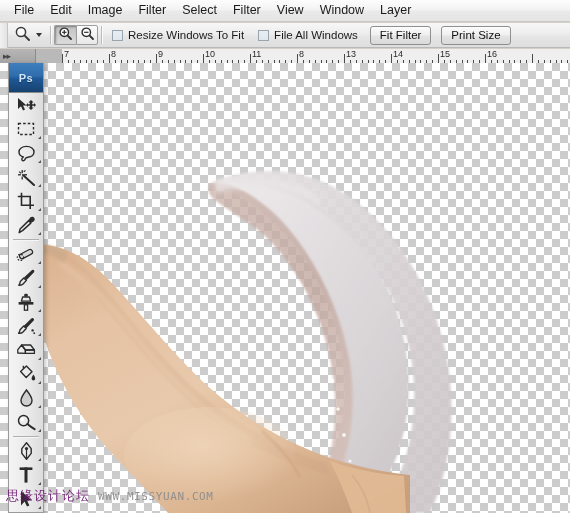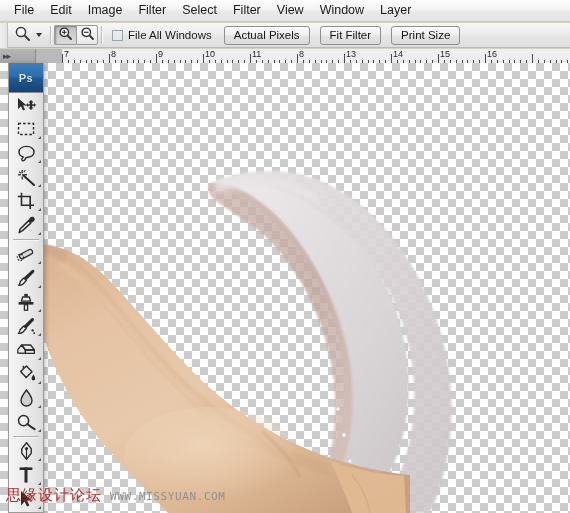--- a/index.html
+++ b/index.html
@@ -187,21 +187,21 @@
   }
 
   
   .watermark{
     position:absolute;left:6px;bottom:8px;
     z-index:8;
     display:flex;align-items:baseline;gap:8px;
     pointer-events:none;
   }
   .wm-cn{
-    font-size:15px;color:#b91c1c;
+    font-size:13px;color:#701a75;
     font-family:Liberation Serif, serif;
     letter-spacing:1px;
     opacity:.95;
   }
   .wm-en{
     font-size:11px;color:#8d8d8d;
     font-family:"DejaVu Sans Mono","Liberation Mono",monospace;
     letter-spacing:.6px;
     opacity:.95;
   }
@@ -253,27 +253,30 @@
         <svg width="15" height="15" viewBox="0 0 15 15">
           <circle cx="6.3" cy="6.3" r="4.2" fill="#ffffff" stroke="#2e2e2e" stroke-width="1.4"></circle>
           <line x1="4.1" y1="6.3" x2="8.5" y2="6.3" stroke="#2e2e2e" stroke-width="1.2"></line>
           <line x1="9.4" y1="9.4" x2="13" y2="13" stroke="#2e2e2e" stroke-width="1.8" stroke-linecap="round"></line>
         </svg>
       </span>
     </div>
 
     <div class="ob-sep"></div>
 
+    <div class="chk-wrap">
+      <span class="chk"></span>
+      <span class="chk-label">Resize Windows To Fit</span>
+    </div>
 
     <div class="chk-wrap">
       <span class="chk"></span>
       <span class="chk-label">File All Windows</span>
     </div>
 
-    <div class="ob-btn">Actual Pixels</div>
     <div class="ob-btn">Fit Filter</div>
     <div class="ob-btn">Print Size</div>
   </div>
 
   <div class="ruler-row">
     <div class="ruler">
 
     <div class="rtick major" style="left: 62px;"></div>
         <div class="rnum" style="left: 64px;">7</div>
         <div class="rtick minor" style="left: 67.875px;"></div>

